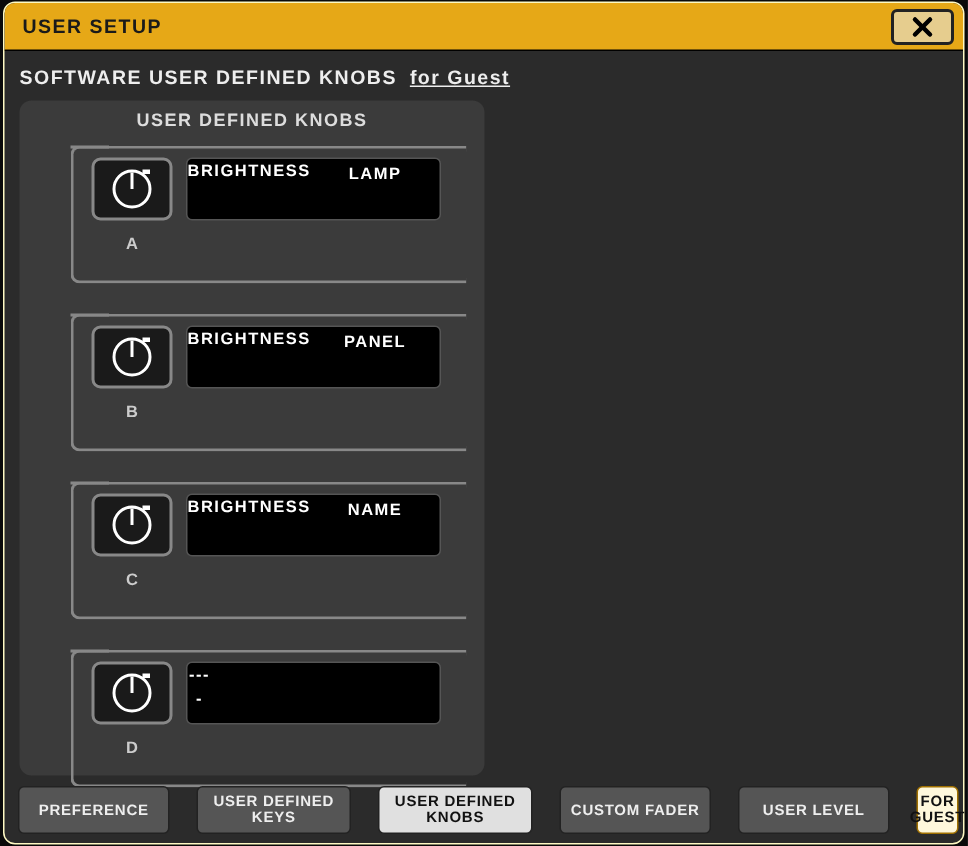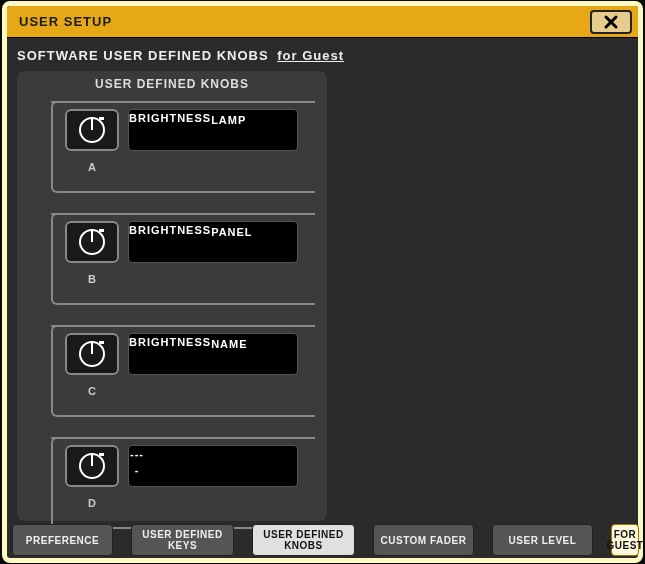--- a/index.html
+++ b/index.html
@@ -10,21 +10,21 @@
     font-family: Arial, Helvetica, sans-serif;
     font-weight: bold;
     overflow: hidden;
     position: relative;
   }
   .window {
     width: 641px;
     height: 562px;
     margin: 1px 2px;
     background: #2b2b2b;
-    border: 5px solid #fef9c3;
+    border: 1px solid #fef9c3;
     border-radius: 8px;
     overflow: hidden;
     display: flex;
     flex-direction: column;
   }
   .titlebar {
     background: #e6a817;
     height: 32px;
     display: flex;
     align-items: center;
@@ -150,20 +150,21 @@
     font-size: 11px;
     letter-spacing: 1px;
     line-height: 16px;
   }
   .kd-div {
     height: 1px;
     background: #888;
   }
   .kd-bot {
     flex: 1;
+    text-align: center;
     color: #fff;
     font-size: 11px;
     letter-spacing: 1px;
     line-height: 20px;
   }
   .tab-bar {
     position: absolute;
     left: 12px;
     right: 6px;
     bottom: 8px;

